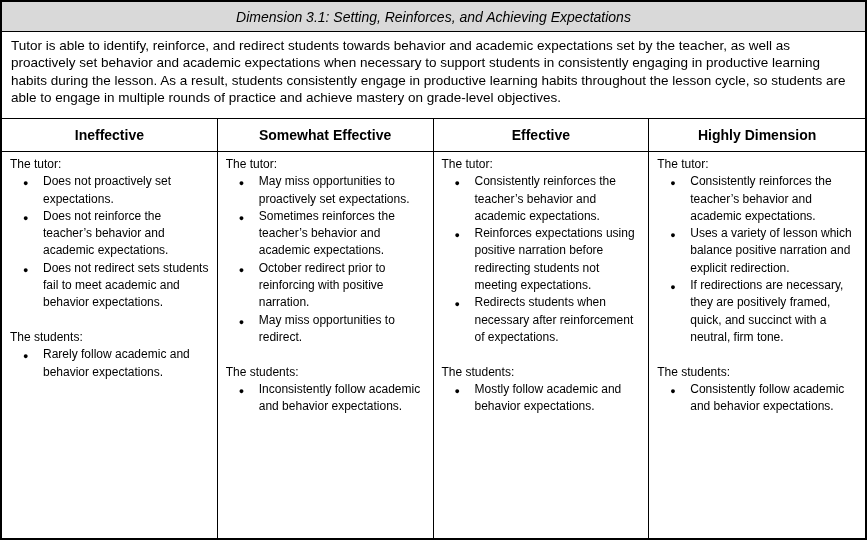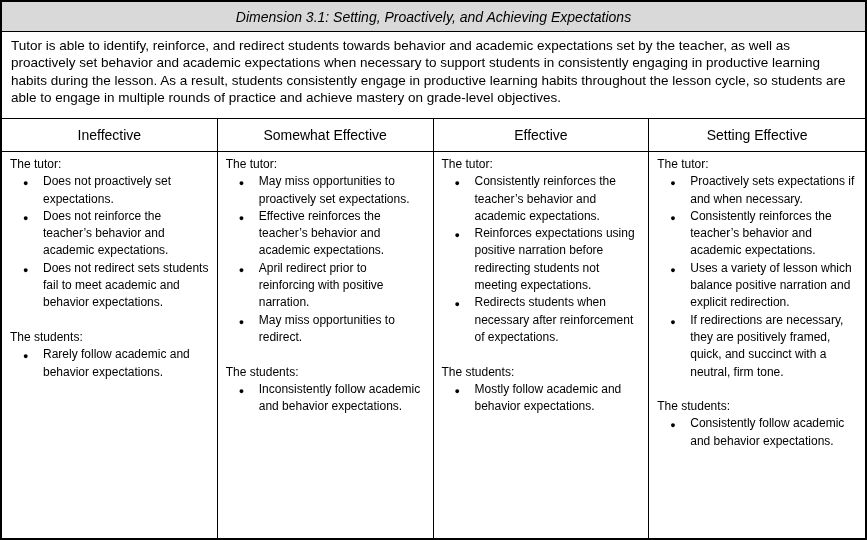--- a/index.html
+++ b/index.html
@@ -43,21 +43,21 @@
     height: 32px;
     flex: none;
     border-bottom: 1px solid var(--border, #000000);
     display: grid;
     grid-template-columns: repeat(4, 1fr);
   }
   .header-cell {
     display: flex;
     align-items: center;
     justify-content: center;
-    font-weight: normal;
+    font-weight: bold;
     font-size: 14px;
     border-right: 1px solid var(--border, #000000);
   }
   .header-cell:last-child { border-right: none; }
   .body-row {
     flex: 1;
     display: grid;
     grid-template-columns: repeat(4, 1fr);
     overflow: hidden;
   }
@@ -82,31 +82,31 @@
     top: 2px;
     font-size: 9px;
   }
   .students-label { margin-top: 17.3px; }
 </style>
 </head>
 <body>
 
 <div class="rubric">
 
-  <div class="title-row">Dimension 3.1: Setting, Proactively, and Achieving Expectations</div>
+  <div class="title-row">Dimension 3.1: Setting, Reinforces, and Achieving Expectations</div>
 
   <div class="desc-row">
     <span>Tutor is able to identify, reinforce, and redirect students towards behavior and academic expectations set by the teacher, as well as proactively set behavior and academic expectations when necessary to support students in consistently engaging in productive learning habits during the lesson. </span><span class="italic">As a result, students consistently engage in productive learning habits throughout the lesson cycle, so students are able to engage in multiple rounds of practice and achieve mastery on grade-level objectives.</span>
   </div>
 
   <div class="header-row">
     <div class="header-cell">Ineffective</div>
     <div class="header-cell">Somewhat Effective</div>
     <div class="header-cell">Effective</div>
-    <div class="header-cell">Setting Effective</div>
+    <div class="header-cell">Highly Dimension</div>
   </div>
 
   <div class="body-row">
 
     <div class="body-cell">
       <div class="group-label">The tutor:</div>
       <ul class="bullets">
         <li>Does not proactively set expectations.</li>
         <li>Does not reinforce the teacher’s behavior and academic expectations.</li>
         <li>Does not redirect sets students fail to meet academic and behavior expectations.</li>
@@ -114,22 +114,22 @@
       <div class="group-label students-label">The students:</div>
       <ul class="bullets">
         <li>Rarely follow academic and behavior expectations.</li>
       </ul>
     </div>
 
     <div class="body-cell">
       <div class="group-label">The tutor:</div>
       <ul class="bullets">
         <li>May miss opportunities to proactively set expectations.</li>
-        <li>Effective reinforces the teacher’s behavior and academic expectations.</li>
-        <li>April redirect prior to reinforcing with positive narration.</li>
+        <li>Sometimes reinforces the teacher’s behavior and academic expectations.</li>
+        <li>October redirect prior to reinforcing with positive narration.</li>
         <li>May miss opportunities to redirect.</li>
       </ul>
       <div class="group-label students-label">The students:</div>
       <ul class="bullets">
         <li>Inconsistently follow academic and behavior expectations.</li>
       </ul>
     </div>
 
     <div class="body-cell">
       <div class="group-label">The tutor:</div>
@@ -140,21 +140,20 @@
       </ul>
       <div class="group-label students-label">The students:</div>
       <ul class="bullets">
         <li>Mostly follow academic and behavior expectations.</li>
       </ul>
     </div>
 
     <div class="body-cell">
       <div class="group-label">The tutor:</div>
       <ul class="bullets">
-        <li>Proactively sets expectations if and when necessary.</li>
         <li>Consistently reinforces the teacher’s behavior and academic expectations.</li>
         <li>Uses a variety of lesson which balance positive narration and explicit redirection.</li>
         <li>If redirections are necessary, they are positively framed, quick, and succinct with a neutral, firm tone.</li>
       </ul>
       <div class="group-label students-label">The students:</div>
       <ul class="bullets">
         <li>Consistently follow academic and behavior expectations.</li>
       </ul>
     </div>
 

